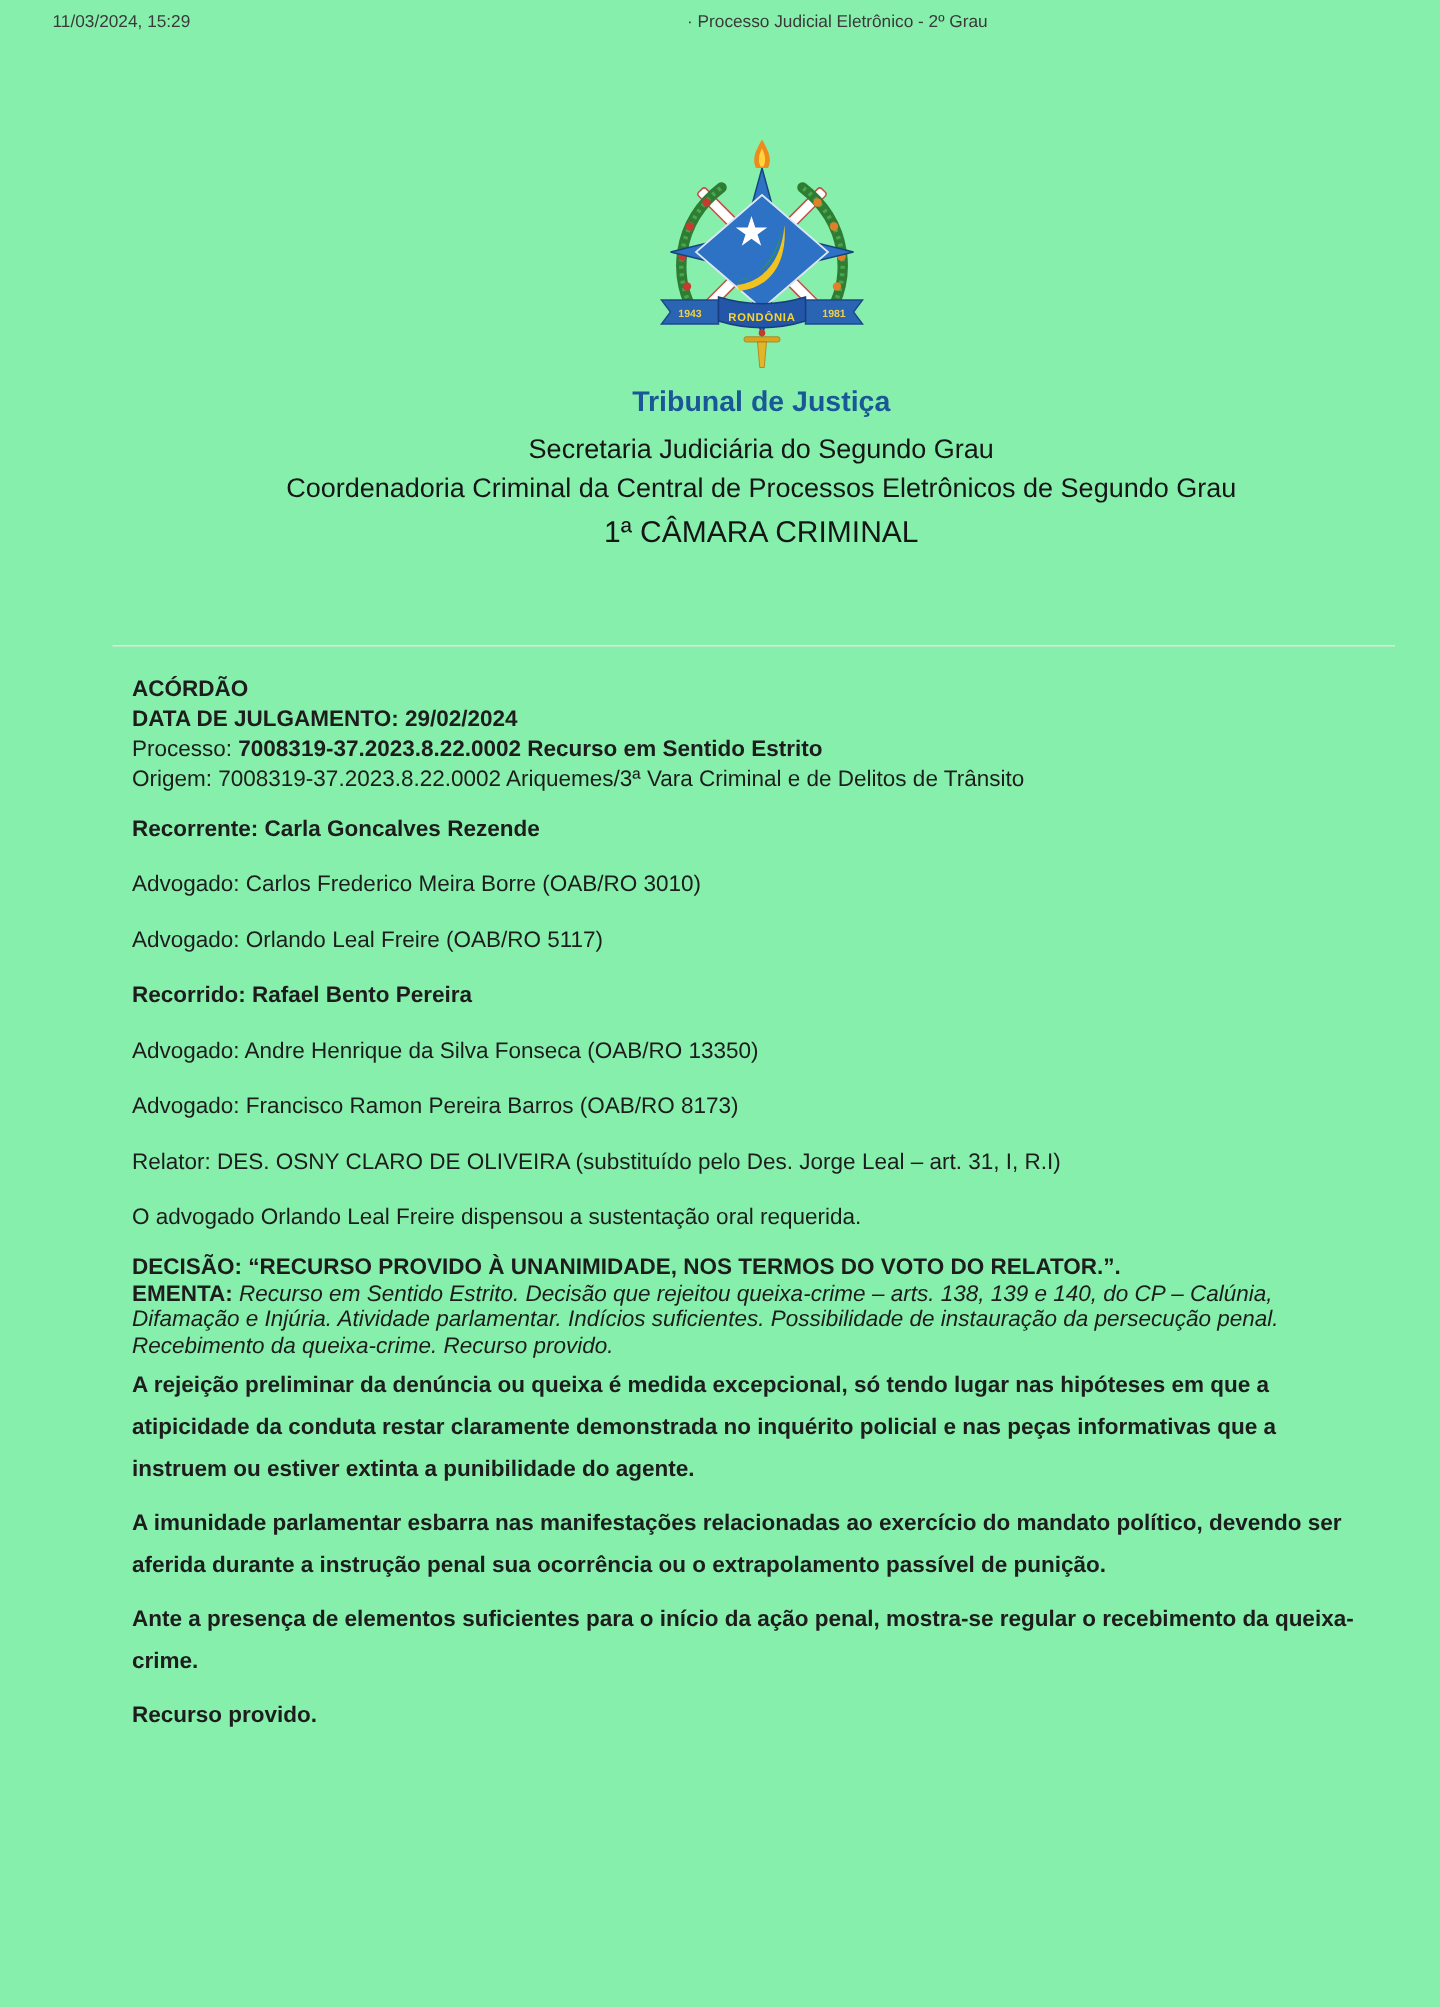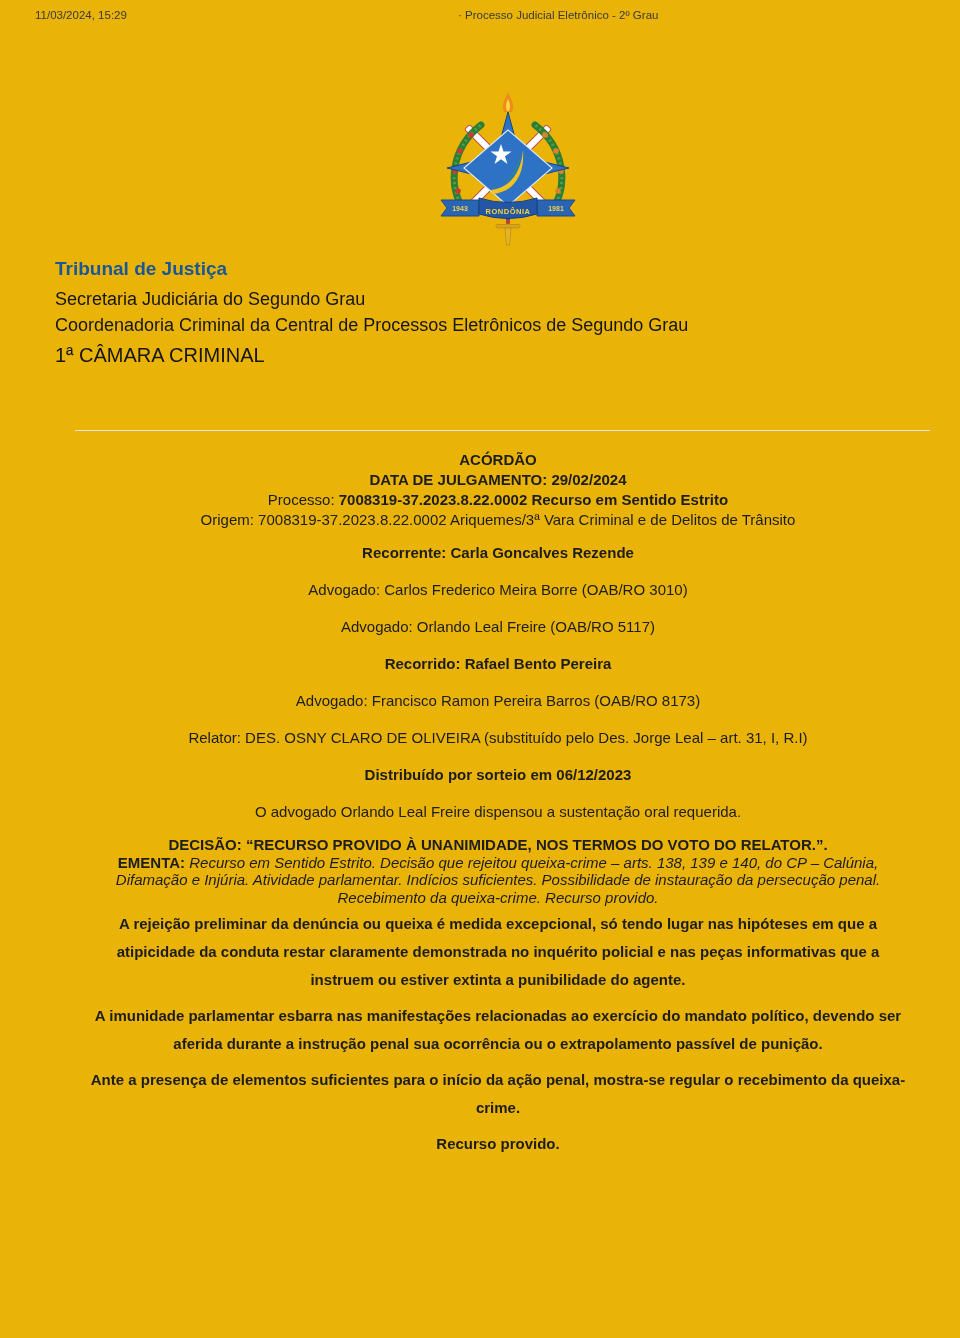--- a/index.html
+++ b/index.html
@@ -6,41 +6,41 @@
   body {
     width: 960px;
     background: #ffffff;
     font-family: "Liberation Sans", sans-serif;
     color: #1d1d1d;
   }
   .page {
     position: relative;
     width: 960px;
     height: 1338px;
-    background: #eab308;
+    background: #86efac;
     overflow: hidden;
   }
   
   .print-header { position: absolute; top: 9px; left: 0; width: 100%; font-size: 11.5px; color: #3a3a3a; }
   .ph-date  { position: absolute; left: 35px; top: 0; white-space: nowrap; }
   .ph-title { position: absolute; left: 458px; top: 0; white-space: nowrap; }
 
   
-  .letterhead { position: absolute; top: 92px; left: 0; width: 100%; box-sizing: border-box; padding-left: 55px; text-align: left; }
+  .letterhead { position: absolute; top: 92px; left: 0; width: 100%; box-sizing: border-box; padding-left: 55px; text-align: center; }
   .crest { display: block; margin: 0 auto; }
   .org-title { margin: 8px 0 0; font-size: 19px; line-height: 30px; font-weight: bold; color: #1a5796; }
   .dept { font-size: 18px; line-height: 25px; color: #161616; margin-top: 3px; }
   .dept.second { margin-top: 1px; }
   .chamber { font-size: 20px; color: #161616; margin-top: 6px; }
 
   .divider { position: absolute; top: 430px; left: 75px; width: 855px; border: 0; border-top: 1px solid #e4e4e4; margin: 0; }
 
   
   .doc-body { position: absolute; top: 450px; left: 88px; width: 820px; font-size: 15px; color: #1d1d1d; }
-  .doc-body p { margin: 0; text-align: center; }
+  .doc-body p { margin: 0; }
   .b { font-weight: bold; margin-top: 15px; }
   .i { font-style: italic; }
   .tight { line-height: 20px; }
   .party { margin-top: 17px !important; line-height: 20px; }
   .party.first { margin-top: 13px !important; }
   .decisao { margin-top: 14px; line-height: 17.5px; }
   .para { margin-top: 8px !important; line-height: 28px; font-weight: bold; }
   .para.p1 { margin-top: 4px !important; }
 </style>
 </head>
@@ -124,23 +124,23 @@
       <p class="b">ACÓRDÃO</p>
       <p class="b">DATA DE JULGAMENTO: 29/02/2024</p>
       <p><span>Processo: </span><span class="b">7008319-37.2023.8.22.0002 Recurso em Sentido Estrito</span></p>
       <p>Origem: 7008319-37.2023.8.22.0002 Ariquemes/3ª Vara Criminal e de Delitos de Trânsito</p>
     </div>
 
     <p class="party first b">Recorrente: Carla Goncalves Rezende</p>
     <p class="party">Advogado: Carlos Frederico Meira Borre (OAB/RO 3010)</p>
     <p class="party">Advogado: Orlando Leal Freire (OAB/RO 5117)</p>
     <p class="party b">Recorrido: Rafael Bento Pereira</p>
+    <p class="party">Advogado: Andre Henrique da Silva Fonseca (OAB/RO 13350)</p>
     <p class="party">Advogado: Francisco Ramon Pereira Barros (OAB/RO 8173)</p>
     <p class="party">Relator: DES. OSNY CLARO DE OLIVEIRA (substituído pelo Des. Jorge Leal – art. 31, I, R.I)</p>
-    <p class="party b">Distribuído por sorteio em 06/12/2023</p>
     <p class="party">O advogado Orlando Leal Freire dispensou a sustentação oral requerida.</p>
 
     <div class="decisao">
       <p class="b">DECISÃO: “RECURSO PROVIDO À UNANIMIDADE, NOS TERMOS DO VOTO DO RELATOR.”.</p>
       <p><span class="b">EMENTA: </span><span class="i">Recurso em Sentido Estrito. Decisão que rejeitou queixa-crime – arts. 138, 139 e 140, do CP – Calúnia, Difamação e Injúria. Atividade parlamentar. Indícios suficientes. Possibilidade de instauração da persecução penal. Recebimento da queixa-crime. Recurso provido.</span></p>
     </div>
 
     <p class="para p1">A rejeição preliminar da denúncia ou queixa é medida excepcional, só tendo lugar nas hipóteses em que a atipicidade da conduta restar claramente demonstrada no inquérito policial e nas peças informativas que a instruem ou estiver extinta a punibilidade do agente.</p>
     <p class="para">A imunidade parlamentar esbarra nas manifestações relacionadas ao exercício do mandato político, devendo ser aferida durante a instrução penal sua ocorrência ou o extrapolamento passível de punição.</p>
     <p class="para">Ante a presença de elementos suficientes para o início da ação penal, mostra-se regular o recebimento da queixa-crime.</p>

